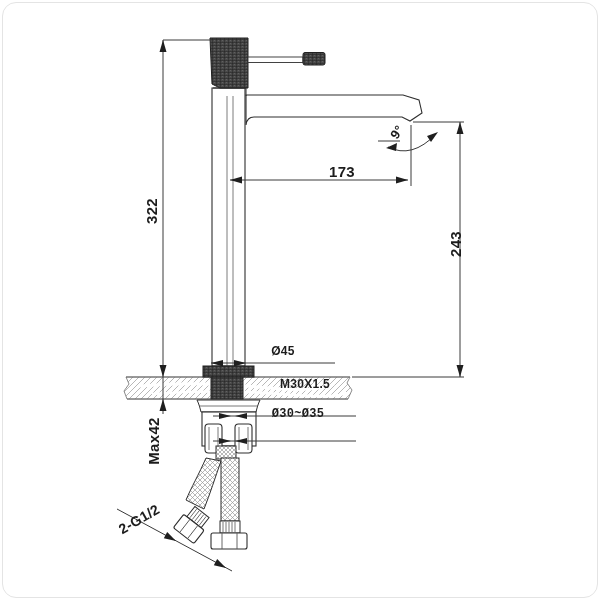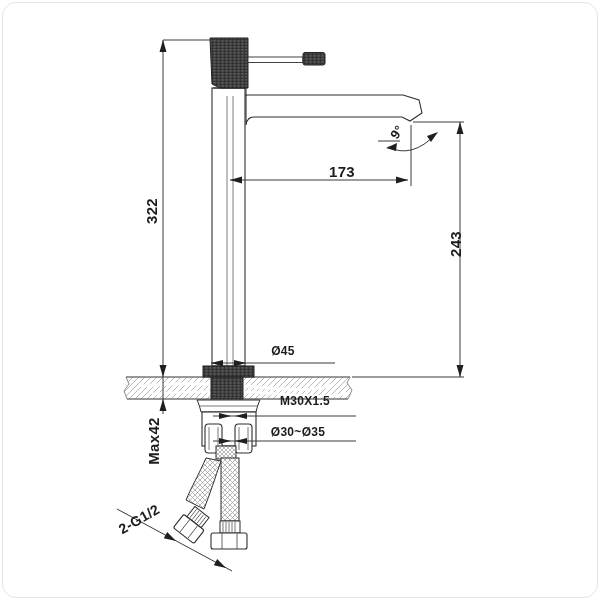--- a/index.html
+++ b/index.html
@@ -155,16 +155,16 @@
       <polygon points="226,568 213.8,565.3 217.2,559.1"></polygon>
     </g>
   </svg>
 
   <span class="dim v" style="left:151px;top:211px;">322</span>
   <span class="dim v" style="left:153px;top:441px;">Max42</span>
   <span class="dim" style="left:320px;top:171px;margin-left:22px;">173</span>
   <span class="dim v" style="left:455px;top:244px;">243</span>
   <span class="dim angle" style="left:397px;top:132px;">9°</span>
   <span class="dim big" style="left:283px;top:351px;">Ø45</span>
-  <span class="dim big" style="left:305px;top:401px;">M30X1.5</span>
-  <span class="dim big" style="left:298px;top:432px;">Ø30~Ø35</span>
+  <span class="dim big" style="left:305px;top:384px;">M30X1.5</span>
+  <span class="dim big" style="left:298px;top:414px;font-family:Liberation Mono, monospace;">Ø30~Ø35</span>
   <span class="dim hose" style="left:139px;top:519px;">2-G1/2</span>
 </div>
 
 </body></html>

